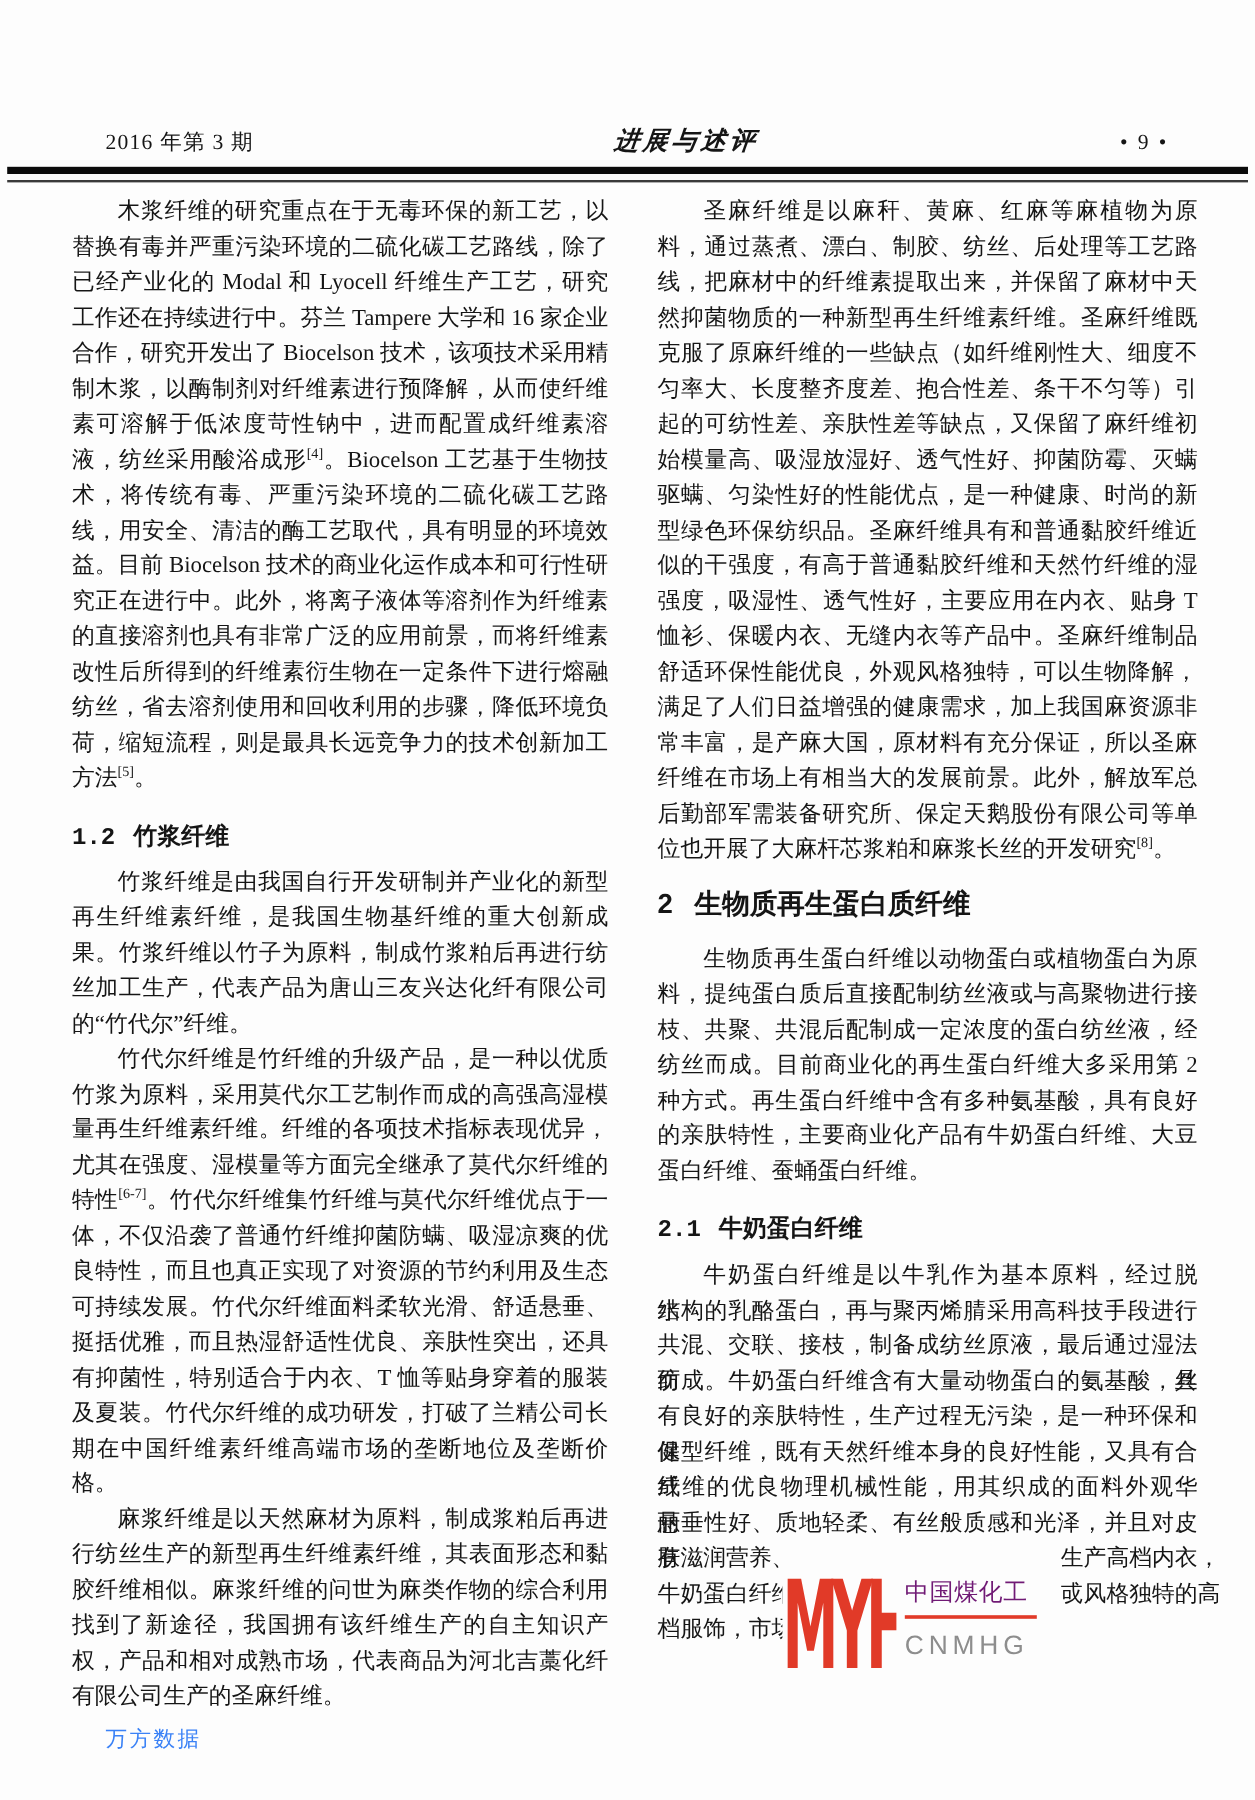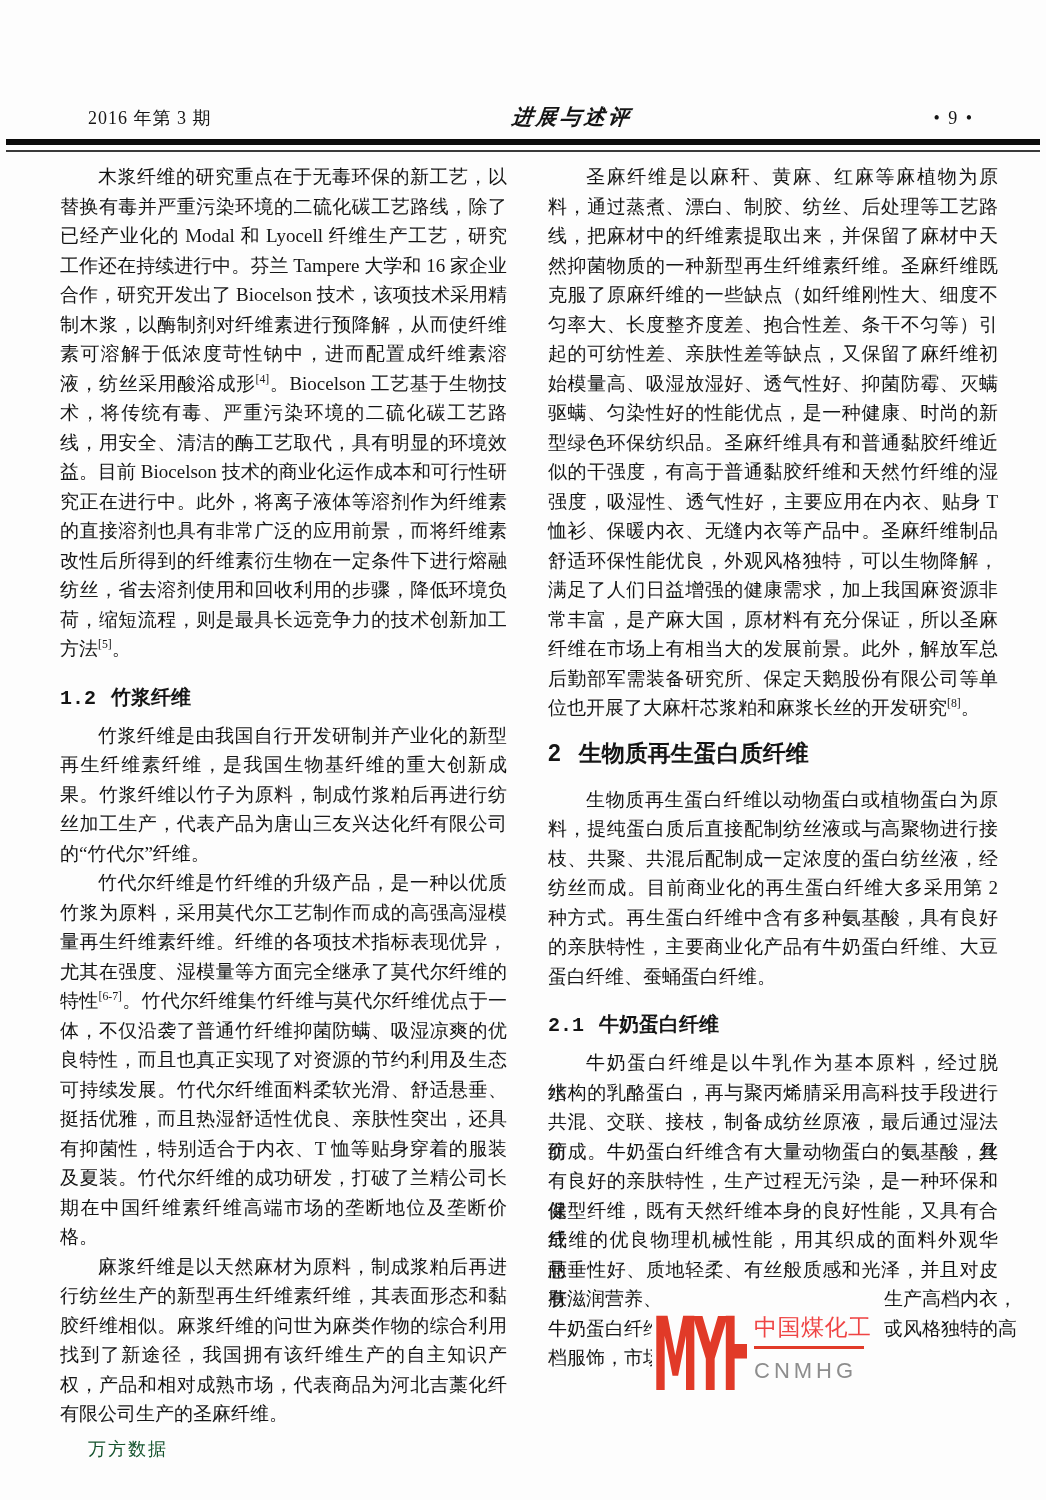--- a/index.html
+++ b/index.html
@@ -33,27 +33,27 @@
   .line-just{text-align:justify;text-align-last:justify;}
   .line-indent{text-indent:2em;}
   .line-split{position:relative;}
   .line-split .fl{position:absolute;left:0;white-space:nowrap;}
   .line-split .fr{position:absolute;left:336px;white-space:nowrap;}
   
   .watermark{position:absolute;left:104px;top:262px;width:213px;height:95px;
              background:#fdfdfd;display:flex;align-items:flex-start;z-index:5;}
   .wm-logo{flex:0 0 auto;display:block;}
   .wm-text{margin-left:7px;padding-top:3px;}
-  .wm-cn{font-size:23px;color:#ef4444;letter-spacing:0.5px;white-space:nowrap;
+  .wm-cn{font-size:20px;color:#701a75;letter-spacing:0.5px;white-space:nowrap;
          font-family:"Liberation Serif","DejaVu Serif",serif;}
   .wm-underline{height:3px;margin-top:3px;width:110px;}
   .wm-en{margin-top:7px;font-size:22px;color:#8d8d8d;letter-spacing:4px;white-space:nowrap;
          font-family:"Liberation Sans","DejaVu Sans",sans-serif;}
   
-  .footer{position:absolute;left:88px;top:1437px;font-size:18px;color:#14532d;
+  .footer{position:absolute;left:88px;top:1437px;font-size:18px;color:#3b82f6;
           letter-spacing:2px;font-family:"Liberation Sans","DejaVu Sans",sans-serif;}
 </style>
 </head>
 <body>
 
 <div class="page">
 
   <div class="header">
     <span class="issue">2016 年第 3 期</span>
     <span class="journal">进展与述评</span>

